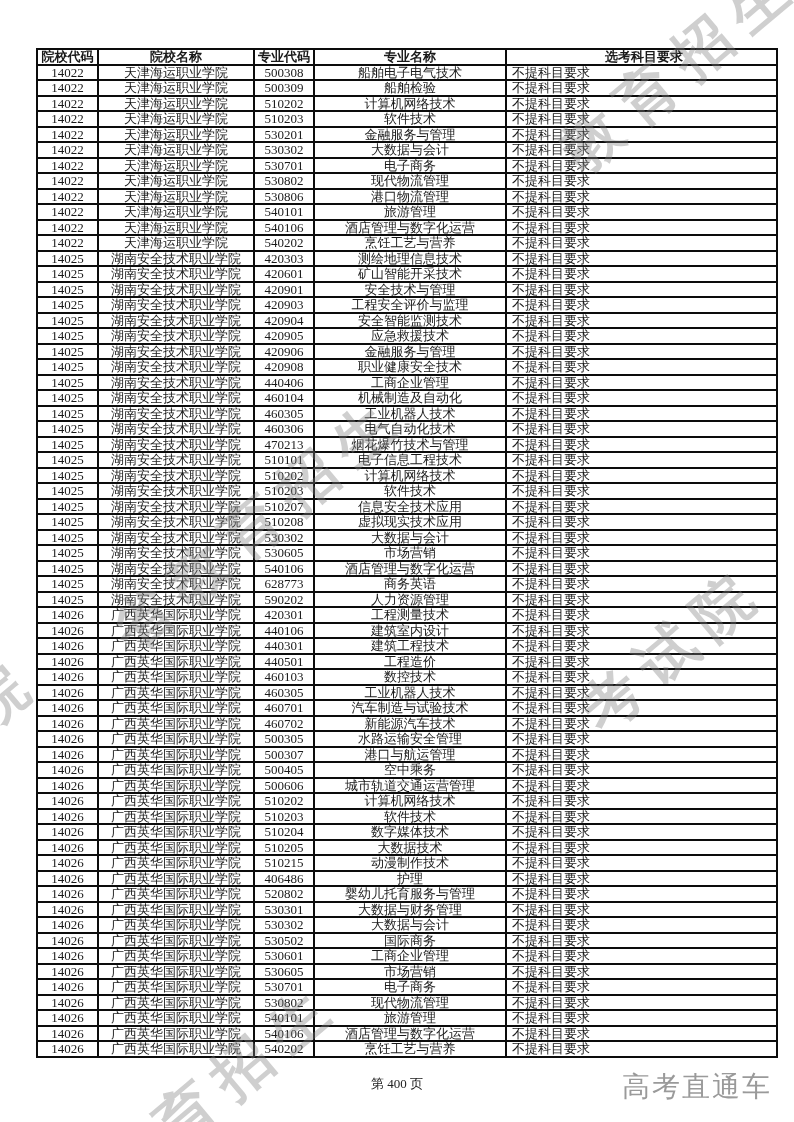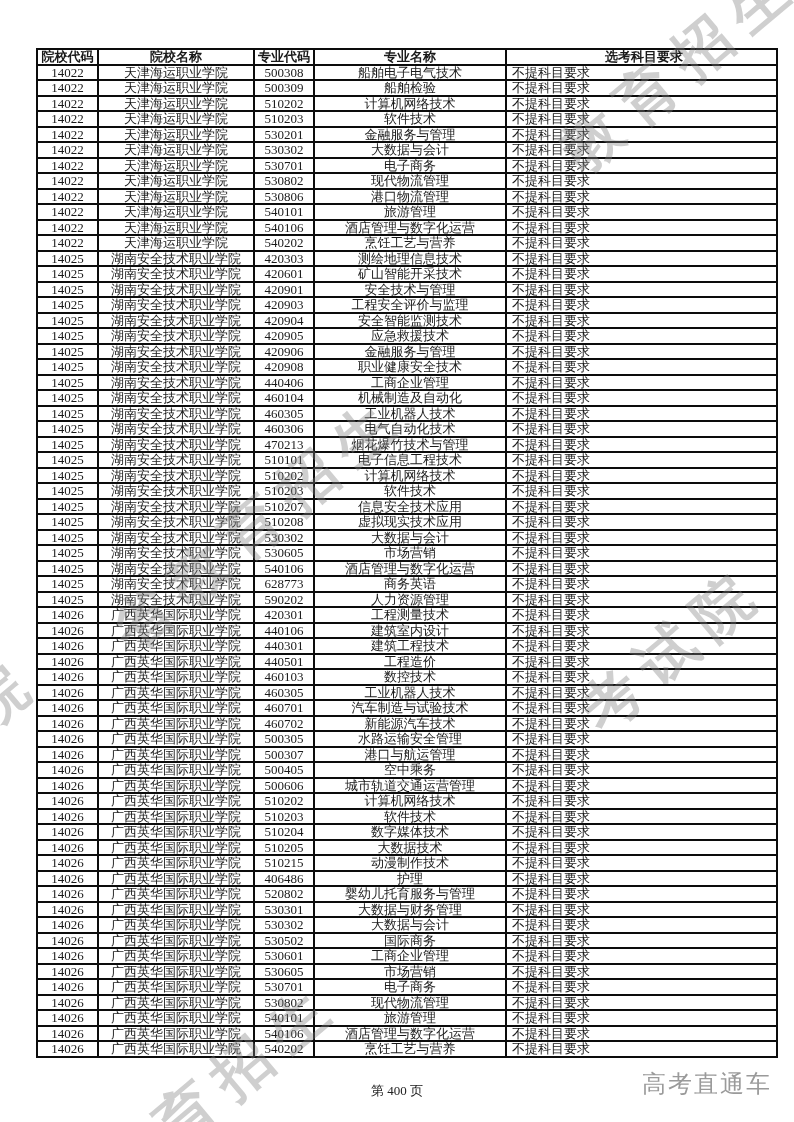--- a/index.html
+++ b/index.html
@@ -52,25 +52,24 @@
     letter-spacing:14px;
     transform-origin:left top;
     font-weight:bold;
   }
   
   .page-num{
     position:absolute;left:0;right:0;top:1075px;
     text-align:center;
     font-size:13px;color:#222;
     z-index:2;
-    margin-top:7px;
   }
   .brand{
     position:absolute;right:22px;top:1068px;
-    font-size:24px;color:#9a9a9a;
+    font-size:28px;color:#9a9a9a;
     letter-spacing:2px;
     z-index:2;
   }
 </style>
 </head>
 <body>
 
 <div class="page">
 
   <table class="adm">

